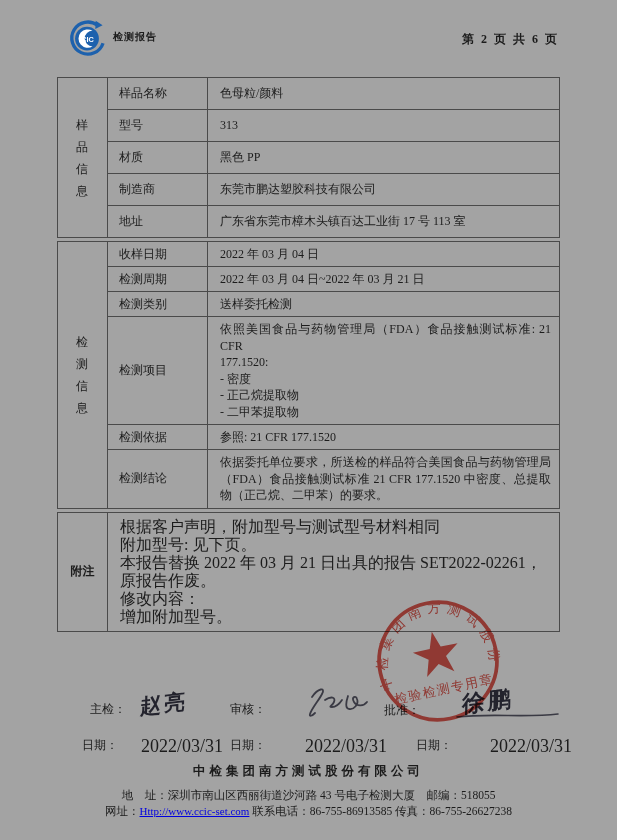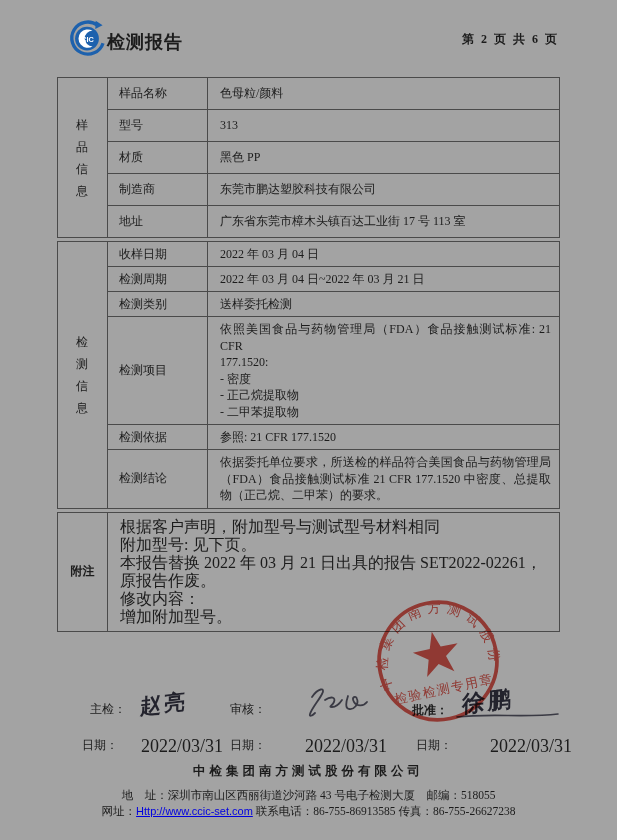--- a/index.html
+++ b/index.html
@@ -9,21 +9,21 @@
     color:#1c1c1c;
     width:617px; height:840px;
     position:relative;
     overflow:hidden;
   }
   .page { position:absolute; inset:0; background:#a3a3a3; }
 
   
   .header { position:absolute; top:16px; left:57px; width:503px; height:48px; }
   .logo { position:absolute; left:8px; top:3px; width:44px; height:41px; }
-  .hdr-title { position:absolute; left:50px; top:14px; font-size:18px; font-weight:bold; letter-spacing:1px; }
+  .hdr-title { position:absolute; left:56px; top:14px; font-size:10px; font-weight:bold; letter-spacing:1px; }
   .hdr-no   { position:absolute; left:168px; top:15px; font-size:12px; font-weight:bold; }
   .hdr-page { position:absolute; left:405px; top:15px; font-size:12px; font-weight:bold; letter-spacing:2px; white-space:nowrap; }
 
   
   .tables { position:absolute; top:77px; left:57px; width:503px; }
   table.sec { border-collapse:collapse; width:503px; table-layout:fixed; margin-bottom:3px; }
   table.sec td { border:1px solid #4a4a4a; font-size:12px; vertical-align:middle; }
   td.c1 { width:50px; text-align:center; padding:2px 0; }
   td.c1 .stack { display:inline-block; width:2em; line-height:22px; letter-spacing:1px; }
   td.c2 { width:100px; padding:2px 4px 2px 11px; }
@@ -48,21 +48,21 @@
   .sig-label { position:absolute; font-size:12px; }
   .sig-date  { position:absolute; font-size:18px; }
   .handsign  { position:absolute; font-size:21px; font-weight:bold; color:#23232d;
                transform:rotate(-7deg) skewX(-8deg); letter-spacing:3px; white-space:nowrap; }
   .sig-svg   { position:absolute; }
 
   
   .footer { position:absolute; left:0; top:763px; width:617px; text-align:center; }
   .f-company { font-size:12.5px; font-weight:bold; letter-spacing:4px; margin-bottom:7px; }
   .f-line { font-size:11.5px; line-height:16px; }
-  .f-url { color:#0000e0; text-decoration:underline; font-family:Liberation Sans, sans-serif; font-size:11px; }
+  .f-url { color:#0000e0; text-decoration:underline; font-family:Liberation Serif, serif; font-size:11px; }
 
   .red-svg-text { font-family:"Liberation Serif","DejaVu Serif",serif; }
 </style>
 </head>
 <body>
 
 <div class="page">
 
   <div class="header">
     <svg class="logo" viewBox="0 0 48 44">
@@ -160,21 +160,21 @@
 
   <div class="sig-label" style="left:230px; top:701px;">审核：</div>
   <svg class="sig-svg" style="left:298px; top:683px;" width="72" height="42" viewBox="0 0 72 42">
     <g fill="none" stroke="#3a3a44" stroke-width="1.8" stroke-linecap="round">
       <path d="M14,14 C20,5 28,4 24,11 C21,17 14,25 12,31 C11,34 14,33 17,30"></path>
       <path d="M27,17 C33,13 38,14 36,19 C34,23 30,24 34,24 C38,24 42,20 44,17"></path>
       <path d="M50,13 C48,19 47,25 51,26 C56,27 61,21 59,16 C58,12 53,14 56,19 C59,24 66,23 69,19"></path>
     </g>
   </svg>
 
-  <div class="sig-label" style="left:412px; top:702px;font-weight:bold;">批准：</div>
+  <div class="sig-label" style="left:384px; top:702px;">批准：</div>
   <div class="handsign" style="left:462px; top:686px; font-size:23px;">徐鹏</div>
   <svg class="sig-svg" style="left:455px; top:712px;" width="105" height="8" viewBox="0 0 105 8">
     <path d="M2,5 C35,1 70,6 103,2" fill="none" stroke="#3a3a44" stroke-width="1.6" stroke-linecap="round"></path>
   </svg>
 
   <div class="sig-label" style="left:82px; top:737px;">日期：</div>
   <div class="sig-date" style="left:141px; top:736px;">2022/03/31</div>
 
   <div class="sig-label" style="left:230px; top:737px;">日期：</div>
   <div class="sig-date" style="left:305px; top:736px;">2022/03/31</div>

